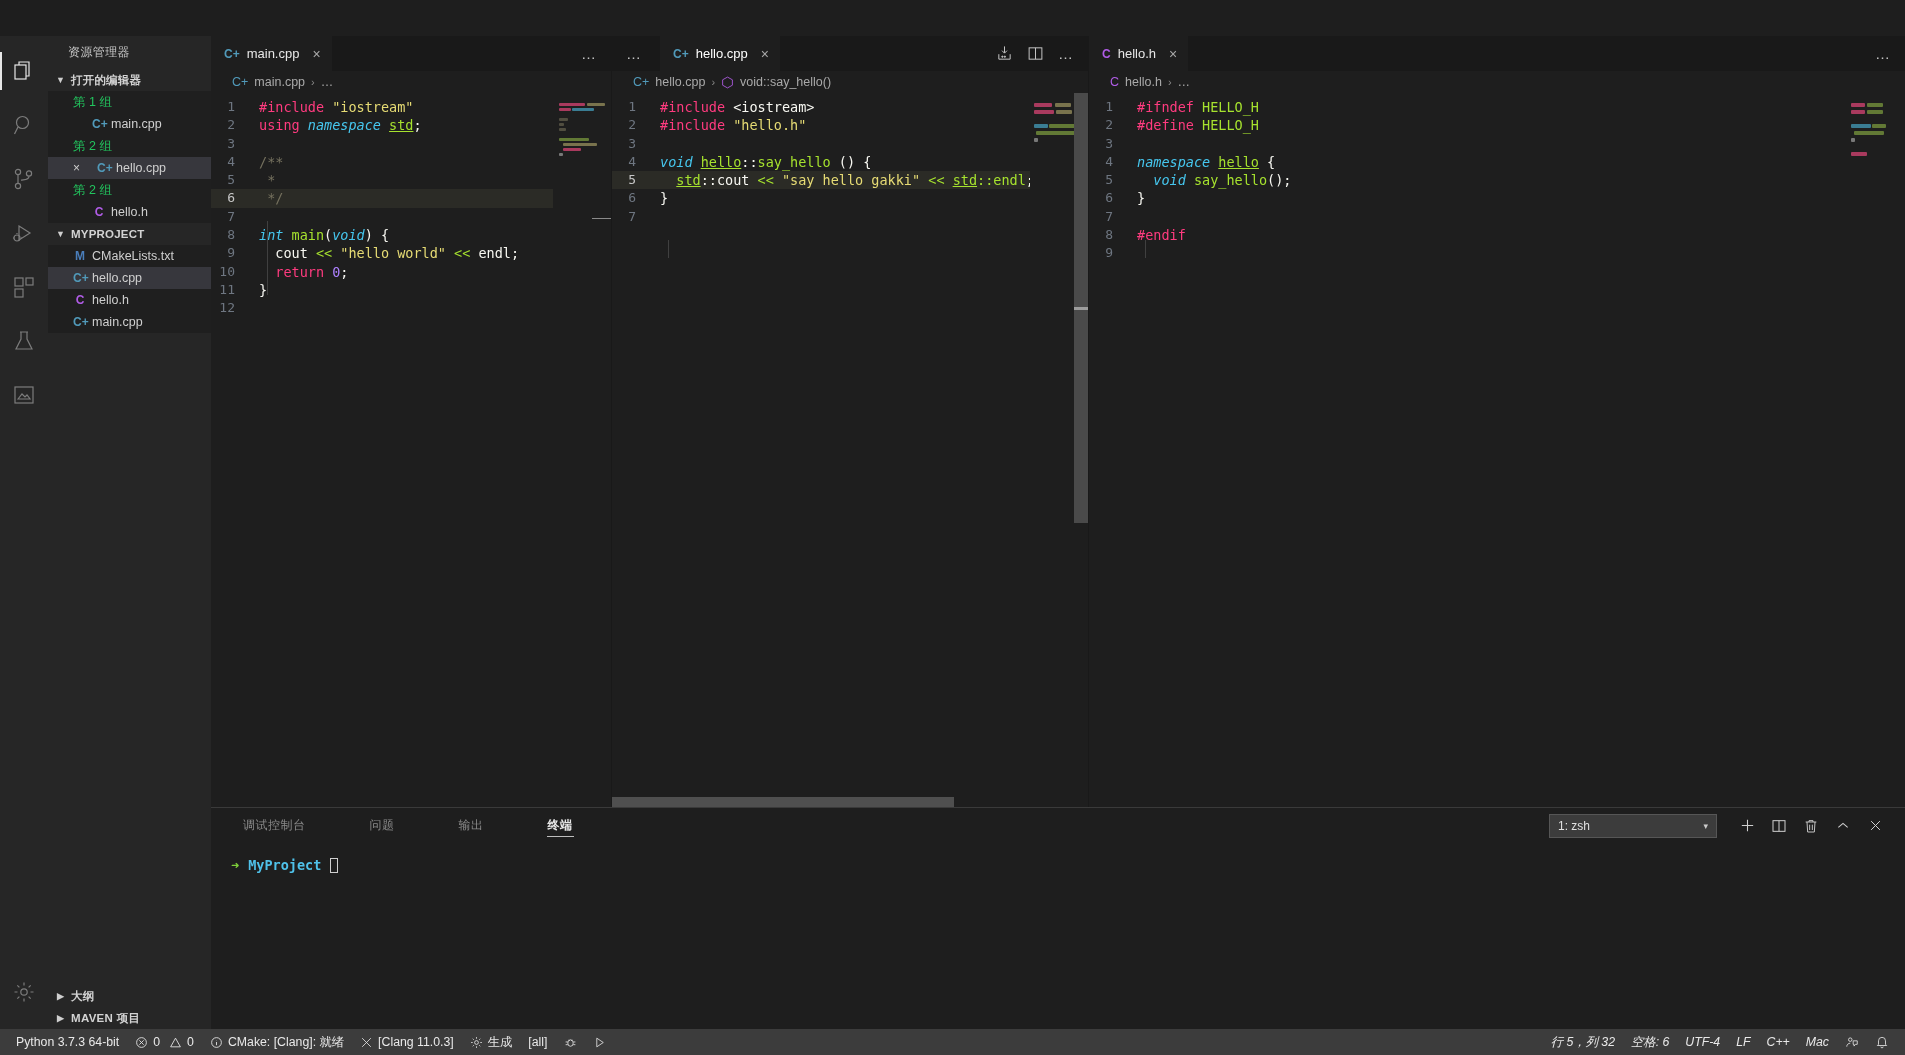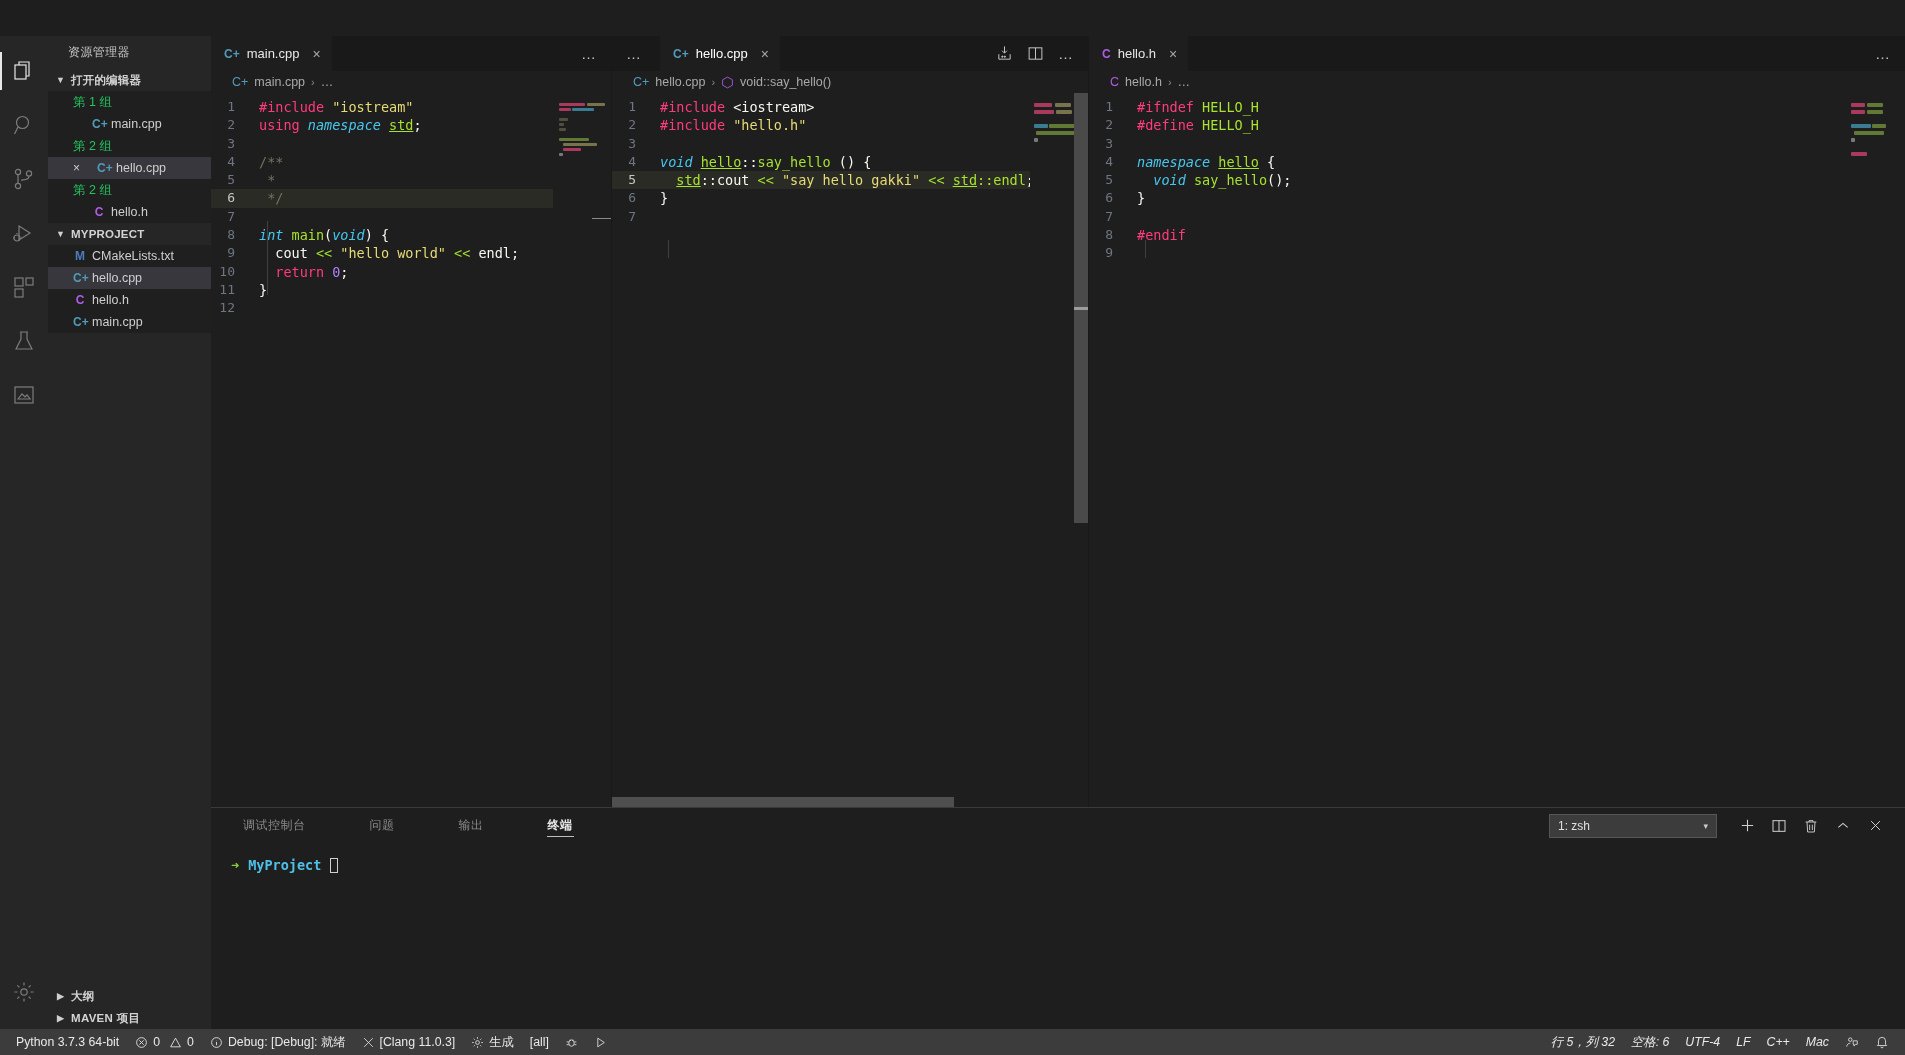--- a/index.html
+++ b/index.html
@@ -528,21 +528,21 @@
       </span>
       <span>0</span>
     </div>
     <div class="sb-item">
       <span>
         <svg width="13" height="13" viewBox="0 0 24 24" fill="none" stroke="currentColor" stroke-width="1.6">
             <circle cx="12" cy="12" r="9"></circle>
             <path d="M12 11v6M12 7.5v.5"></path>
           </svg>
       </span>
-      <span>Debug: [Debug]: 就绪</span>
+      <span>CMake: [Clang]: 就绪</span>
     </div>
     <div class="sb-item">
       <span>
         <svg width="13" height="13" viewBox="0 0 24 24" fill="none" stroke="currentColor" stroke-width="1.5">
             <path d="M4 4l9 9M20 4l-9 9M4 20l7-7M20 20l-7-7"></path>
           </svg>
       </span>
       <span>[Clang 11.0.3]</span>
     </div>
     <div class="sb-item">

